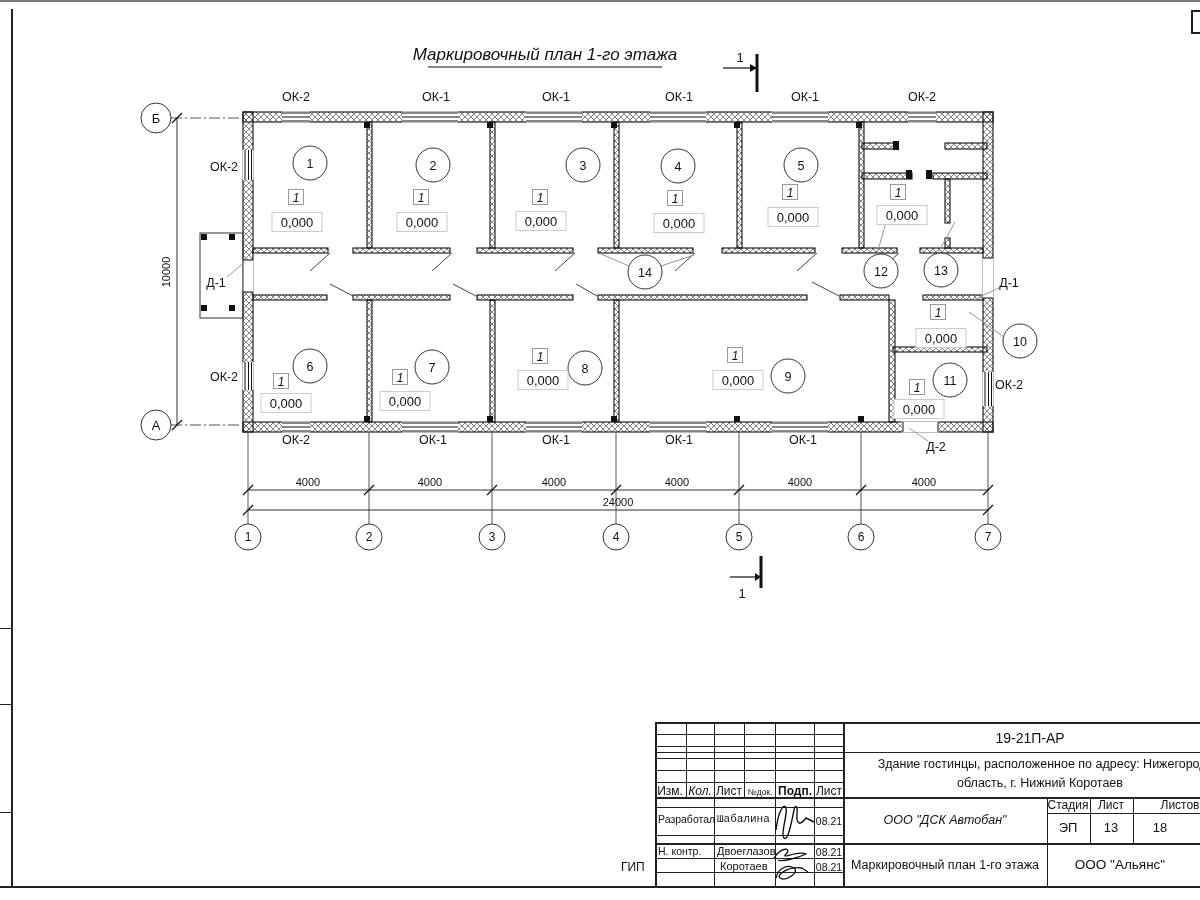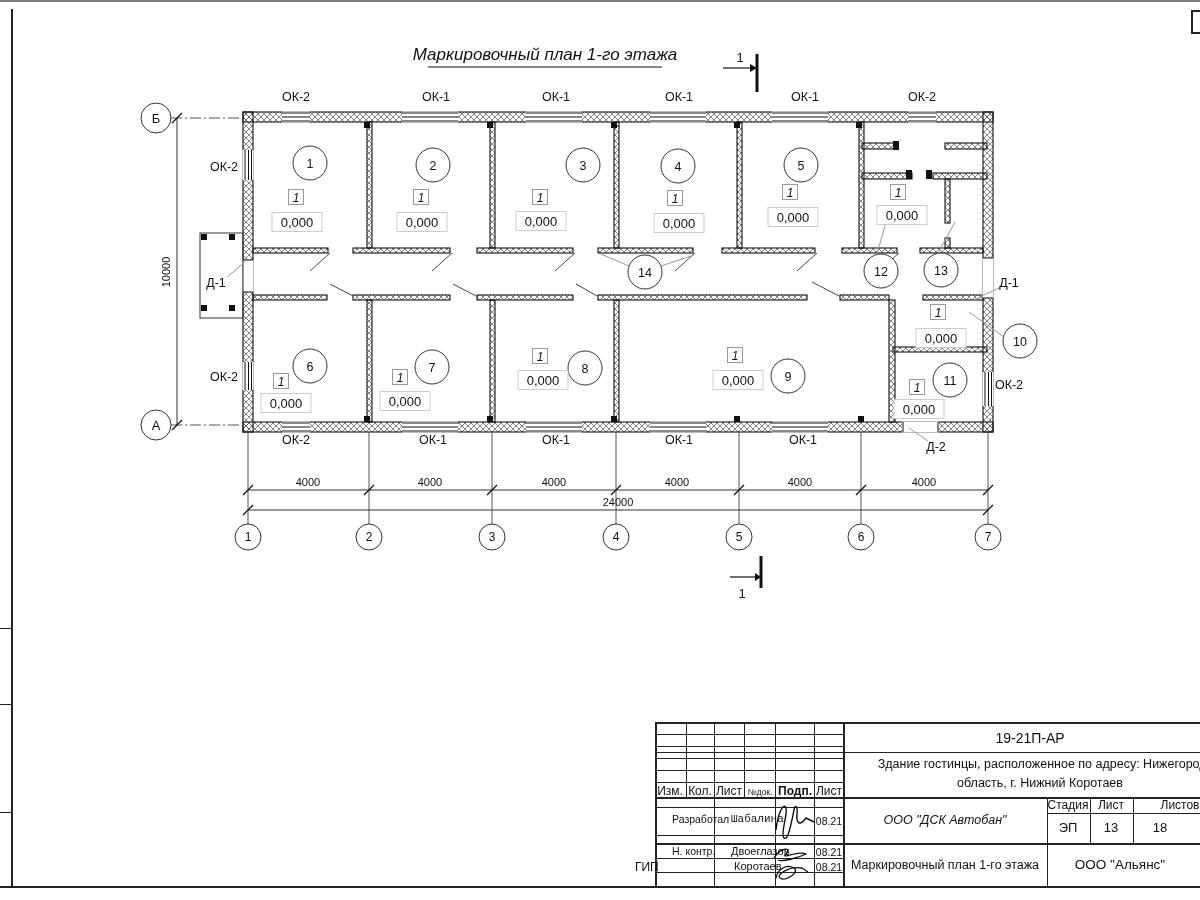--- a/index.html
+++ b/index.html
@@ -1,21 +1,21 @@
 <!DOCTYPE html>
 <html><head>
 <meta charset="utf-8">
 <style>
   html,body{margin:0;padding:0;background:#fff;width:1200px;height:900px;overflow:hidden;}
   body{position:relative;font-family:"Liberation Sans",sans-serif;color:#111;}
   svg text{font-family:"Liberation Sans",sans-serif;fill:#111;}
   .abs{position:absolute;}
   .ln{position:absolute;background:#222;}
   .tb-txt{position:absolute;white-space:nowrap;transform:translateX(-50%);}
-  .tb-left{position:absolute;white-space:nowrap;margin-left:14px;}
+  .tb-left{position:absolute;white-space:nowrap;}
   .it{font-style:italic;}
 </style>
 </head>
 <body>
 
 <div class="ln" style="left:0;top:9;width:1200px;height:2px;background:#7a7a7a;"></div>
 <div class="ln" style="left:11px;top:9px;width:2px;height:878px;"></div>
 <div class="ln" style="left:0;top:886px;width:1200px;height:2px;"></div>
 <div class="ln" style="left:0;top:628px;width:11px;height:1px;"></div>
 <div class="ln" style="left:0;top:704px;width:11px;height:1px;"></div>
@@ -353,21 +353,21 @@
   <div class="ln" style="left:714px;top:722px;width:1px;height:166px;"></div>
   <div class="ln" style="left:744px;top:722px;width:1px;height:76px;"></div>
   <div class="ln" style="left:775px;top:722px;width:1px;height:166px;"></div>
   <div class="ln" style="left:814px;top:722px;width:1px;height:166px;"></div>
   <div class="ln" style="left:843px;top:722px;width:2px;height:166px;"></div>
   <div class="ln" style="left:1047px;top:797px;width:1px;height:91px;"></div>
   <div class="ln" style="left:1090px;top:797px;width:1px;height:46px;"></div>
   <div class="ln" style="left:1133px;top:797px;width:1px;height:46px;"></div>
 
   <span class="tb-txt" style="left:670px;top:784px;font-size:12px;">Изм.</span>
-  <span class="tb-txt" style="left:700px;top:784px;font-size:12px;">Кол.</span>
+  <span class="tb-txt" style="left:700px;top:784px;font-size:12px;font-style:italic;">Кол.</span>
   <span class="tb-txt" style="left:729px;top:784px;font-size:12px;">Лист</span>
   <span class="tb-txt" style="left:760px;top:787px;font-size:8.5px;">№док.</span>
   <span class="tb-txt" style="left:795px;top:784px;font-size:12px;font-weight:bold;">Подп.</span>
   <span class="tb-txt" style="left:829px;top:784px;font-size:12px;">Лист</span>
 
   <span class="tb-left" style="left:658px;top:813px;font-size:10.5px;">Разработал</span>
   <span class="tb-left" style="left:717px;top:813px;font-size:11px;font-family:Liberation Mono, monospace;">Шабалина</span>
   <span class="tb-txt" style="left:829px;top:815px;font-size:10.5px;">08.21</span>
   <span class="tb-left" style="left:658px;top:845px;font-size:10.5px;">Н. контр.</span>
   <span class="tb-left" style="left:717px;top:845px;font-size:11px;">Двоеглазов</span>

